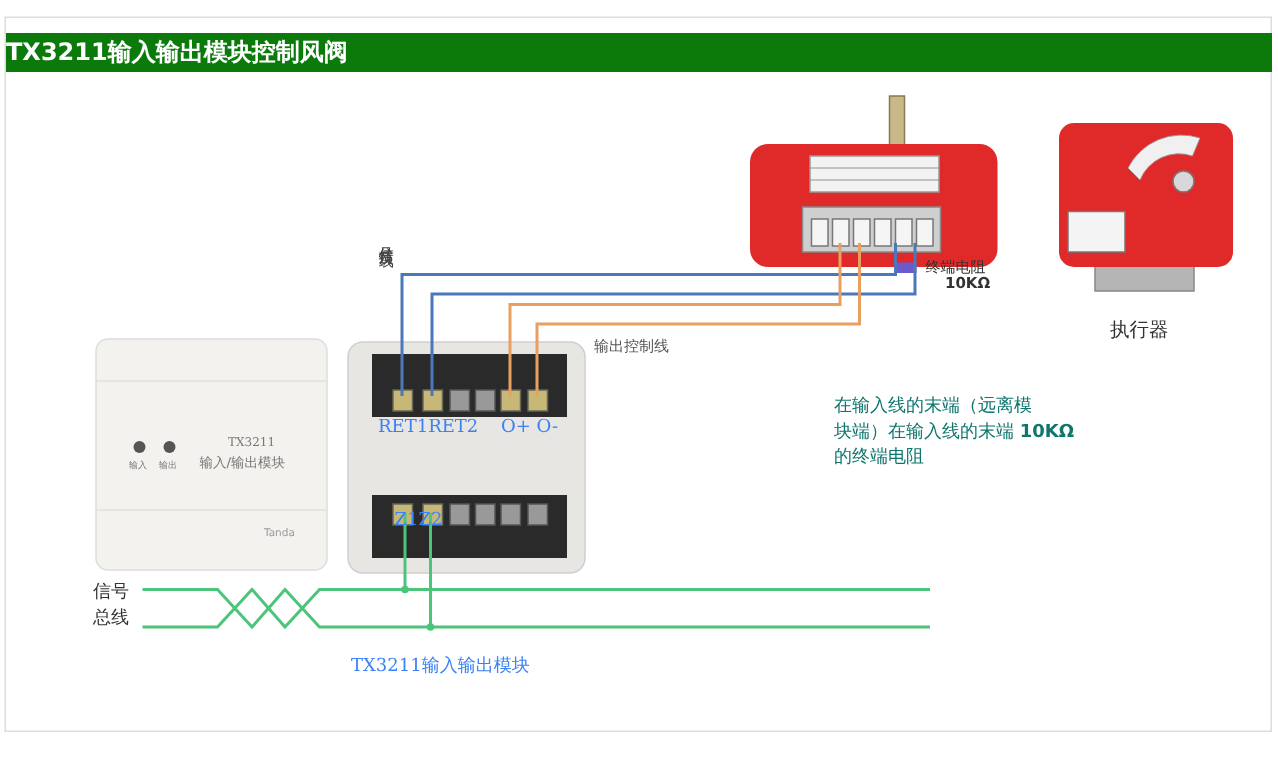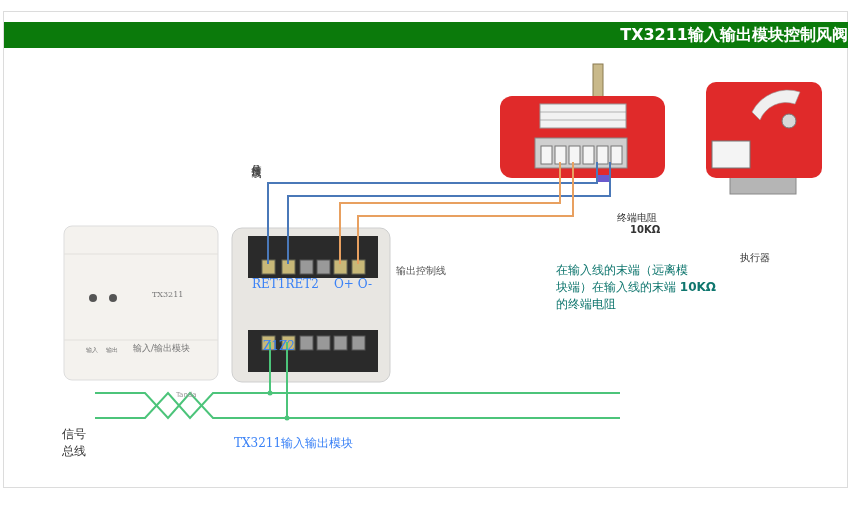--- a/index.html
+++ b/index.html
@@ -1,20 +1,20 @@
 <!DOCTYPE html>
 <html><head>
 <meta charset="utf-8">
 <style>
   html, body { margin: 0; padding: 0; background: #ffffff; }
   body { width: 852px; height: 509px; position: relative; overflow: hidden; font-family: "DejaVu Sans", sans-serif; }
   .card { position: absolute; left: 3px; top: 11px; width: 845px; height: 477px; border: 1px solid #dcdcdc; background: #fff; box-sizing: border-box; }
-  .title-bar { position: absolute; left: 4px; top: 22px; width: 844px; height: 26px; background: #0b7a0b; color: #fff; font-weight: bold; font-size: 16px; text-align: right; line-height: 26px; }
+  .title-bar { position: absolute; left: 4px; top: 22px; width: 844px; height: 26px; background: #0b7a0b; color: #fff; font-weight: bold; font-size: 16px; text-align: left; line-height: 26px; }
   .abs { position: absolute; }
-  .label-cn { font-family: "DejaVu Sans", sans-serif; color: #333; margin-top: 40px; }
+  .label-cn { font-family: "DejaVu Sans", sans-serif; color: #333; }
   .serif { font-family: "DejaVu Serif", serif; color: #3b82f6; }
   .vert { writing-mode: vertical-rl; text-orientation: upright; font-size: 10px; color: #444; letter-spacing: 1px; }
   .red-note { color: #0f766e; font-size: 12px; line-height: 17px; }
   .red-note b { font-weight: bold; }
   svg { position: absolute; left: 0; top: 0; }
 </style>
 </head>
 <body>
 
 <div class="card"></div>
@@ -95,21 +95,21 @@
     <line x1="287" y1="342" x2="287" y2="418"></line>
   </g>
   <circle cx="270" cy="393" r="2.5" fill="#4cc47a"></circle>
   <circle cx="287" cy="418" r="2.5" fill="#4cc47a"></circle>
 </svg>
 
 <div class="abs vert" style="left:249px; top:156px;">信号反馈线</div>
 <div class="abs label-cn" style="left:396px; top:224px; font-size:10px; color:#555;">输出控制线</div>
 <div class="abs label-cn" style="left:617px; top:171px; font-size:10px;">终端电阻</div>
 <div class="abs label-cn" style="left:630px; top:184px; font-size:10px; font-weight:bold;">10KΩ</div>
-<div class="abs label-cn" style="left:740px; top:211px; font-size:10px;">执行器</div>
+<div class="abs label-cn" style="left:740px; top:211px; font-size:13px;">执行器</div>
 
 <div class="abs serif" style="left:252px; top:277px; font-size:12px;">RET1RET2</div>
 <div class="abs serif" style="left:334px; top:277px; font-size:12px;">O+ O-</div>
 <div class="abs serif" style="left:263px; top:316px; font-size:12px;margin-top:23px;">Z1Z2</div>
 
 <div class="abs label-cn" style="left:62px; top:386px; font-size:12px;">信号</div>
 <div class="abs label-cn" style="left:62px; top:403px; font-size:12px;">总线</div>
 <div class="abs serif" style="left:234px; top:435px; font-size:12px;">TX3211输入输出模块</div>
 
 <div class="abs serif" style="left:152px; top:290px; font-size:8px; color:#777;">TX3211</div>

